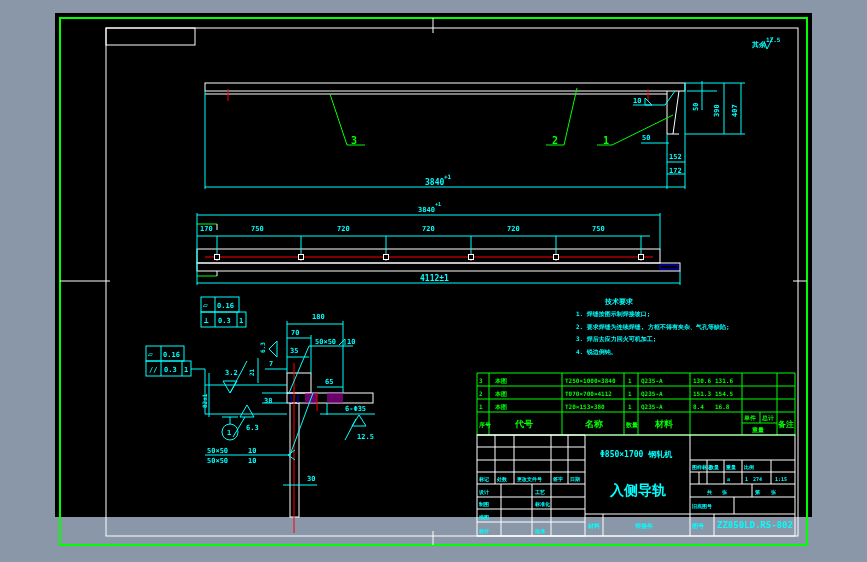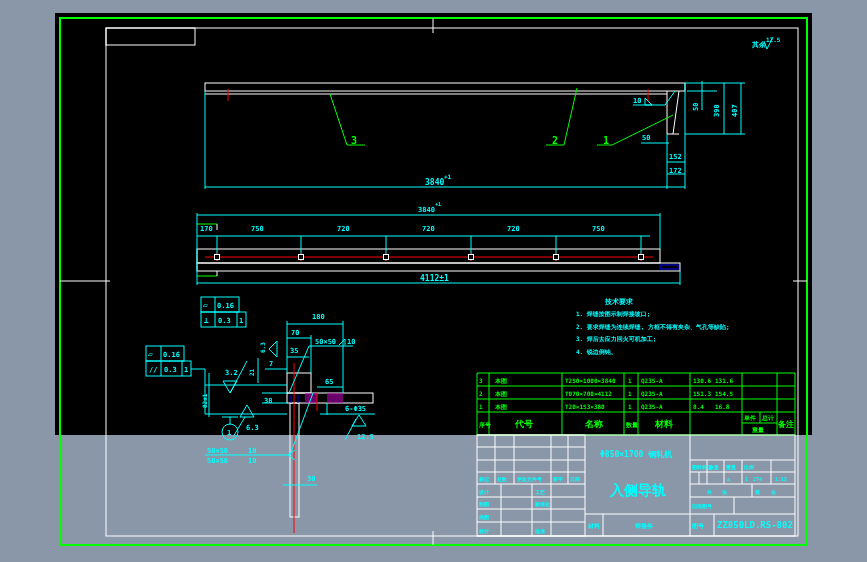--- a/index.html
+++ b/index.html
@@ -1,17 +1,17 @@
 <!DOCTYPE html>
 <html><head>
 <meta charset="utf-8">
 <style>
   html, body { margin:0; padding:0; }
   body { width:867px; height:562px; background:#8a97a8; position:relative; overflow:hidden; font-family:"DejaVu Sans Mono", monospace; }
-  #sheet { position:absolute; left:55px; top:13px; width:757px; height:422px; background:#000; }
+  #sheet { position:absolute; left:55px; top:13px; width:757px; height:504px; background:#000; }
   svg { position:absolute; left:0; top:0; }
   .t { font-family:"DejaVu Sans Mono", monospace; fill:#00ffff; font-weight:bold; }
   .tg { font-family:"DejaVu Sans Mono", monospace; fill:#00ff00; font-weight:bold; }
 </style>
 </head>
 <body>
 
 <div id="sheet">
 <svg id="cad" width="757" height="537" viewBox="0 0 757 537">
 

